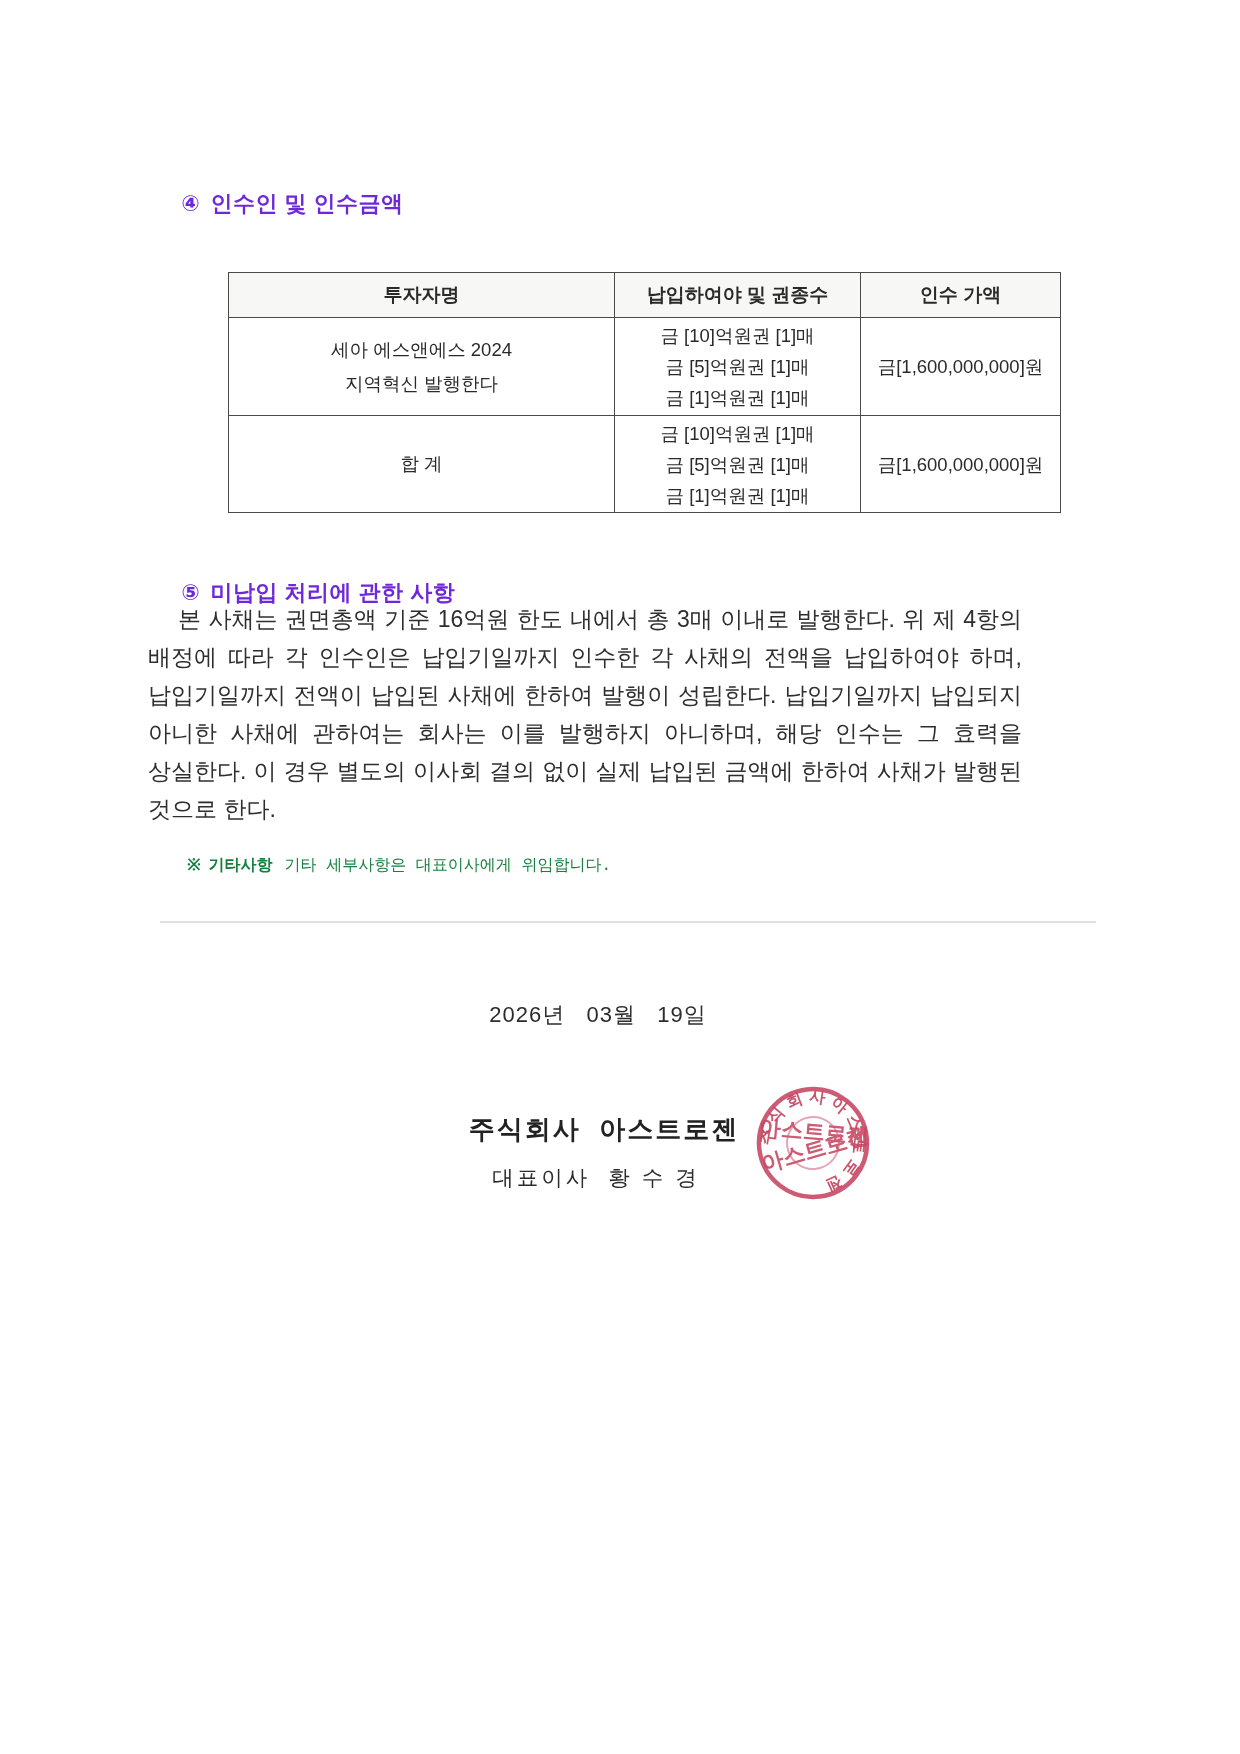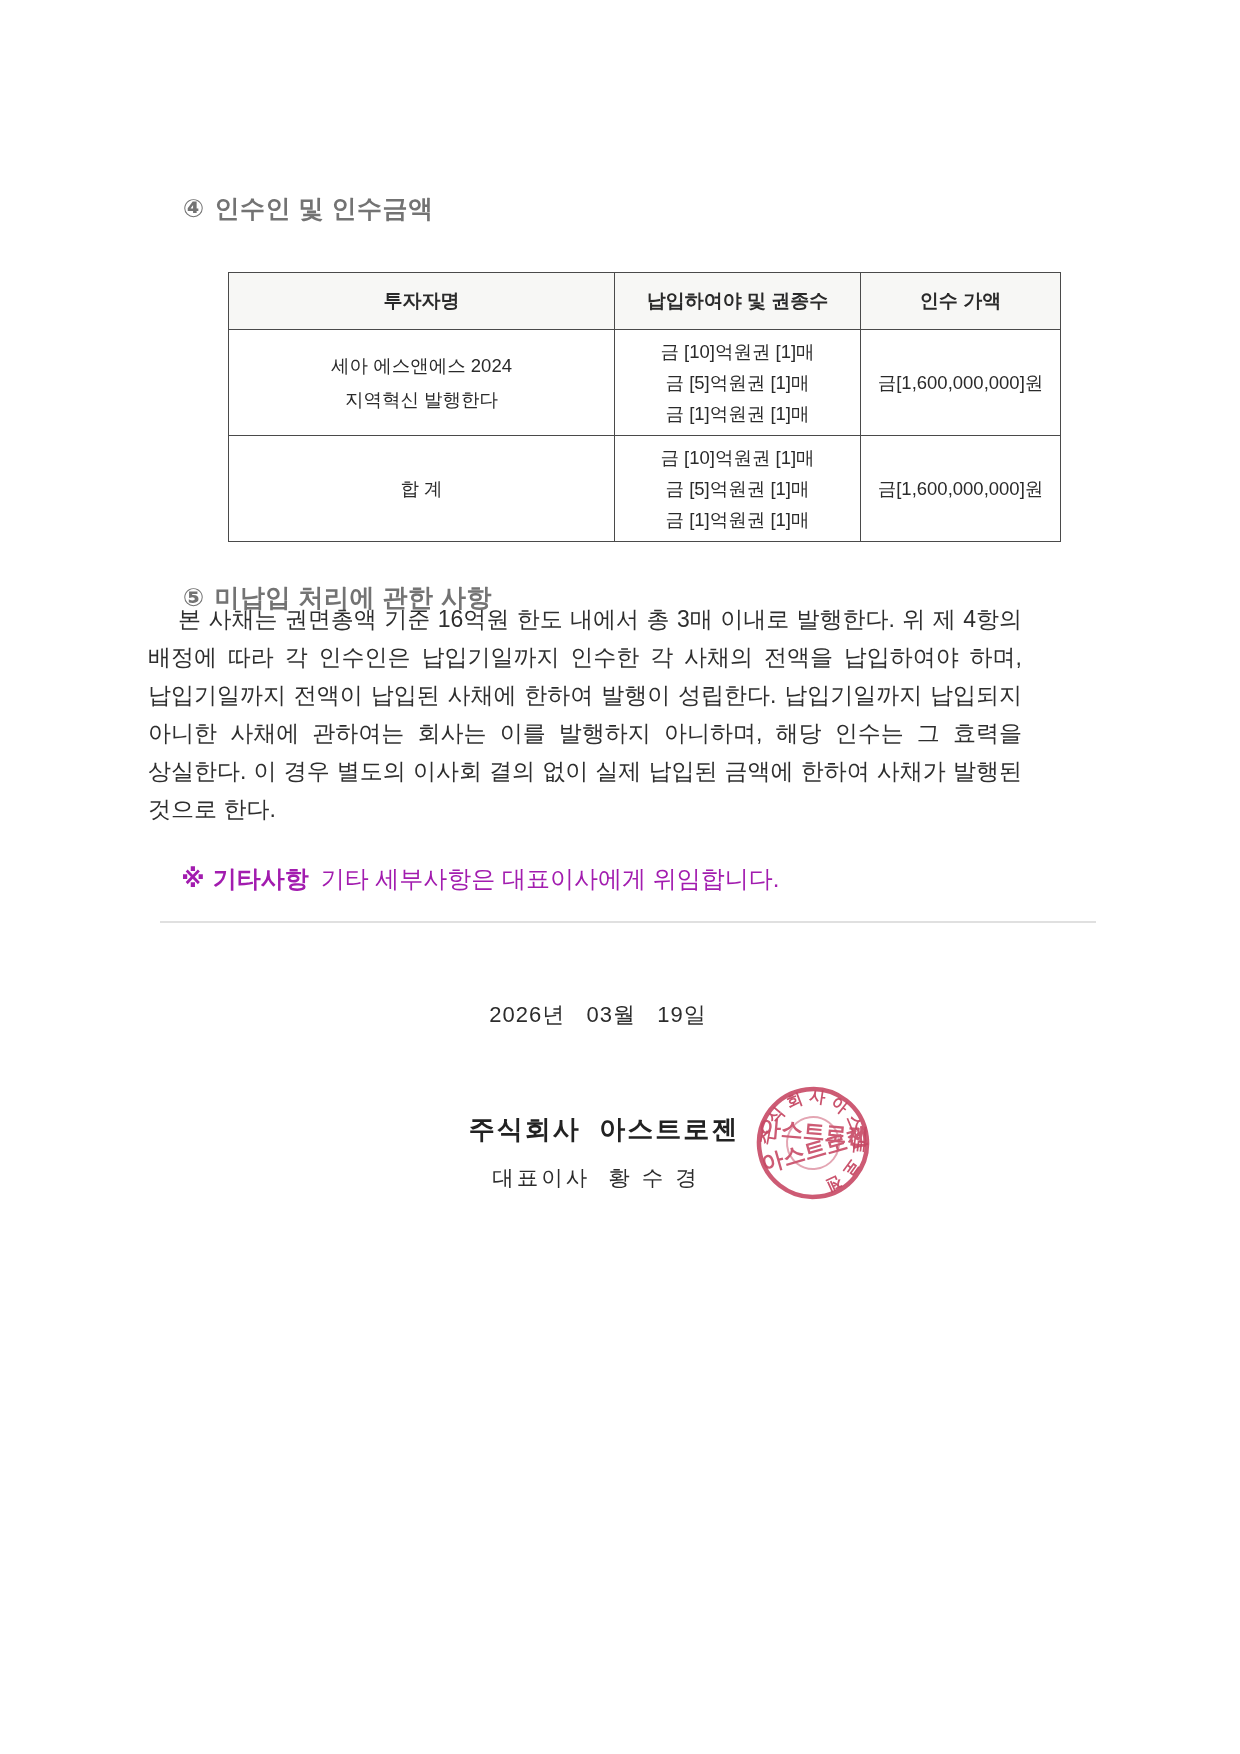--- a/index.html
+++ b/index.html
@@ -5,48 +5,48 @@
   html,body{margin:0;padding:0;}
   body{
     width:1240px;height:1754px;position:relative;
     background:#ffffff;color:#2b2b2b;
     font-family:"Liberation Sans","DejaVu Sans",sans-serif;
     overflow:hidden;
   }
   .abs{position:absolute;}
   
   .sec-heading{
-    font-size:25px;font-weight:bold;color:#737373;
+    font-size:22px;font-weight:bold;color:#6d28d9;
     letter-spacing:0.5px;white-space:pre;
   }
   .sec-heading .marker{margin-right:10px;font-weight:bold;}
   
   table.underwriter{
     border-collapse:collapse;table-layout:fixed;
     width:832px;
   }
   table.underwriter td,table.underwriter th{
     border:1.6px solid #4a4a4a;
     text-align:center;vertical-align:middle;
     font-size:18.5px;color:#2a2a2a;
-    padding:6px;
+    padding:0;
   }
   table.underwriter th{
     height:44px;font-weight:bold;background:#f7f7f5;font-size:19px;
   }
   td.cell-denoms{line-height:31px;margin-top:12px;}
   .cell-line{white-space:pre;}
   
   .body-par{
     width:874px;font-size:23px;line-height:38px;
     text-align:justify;text-indent:30px;color:#2e2e2e;
     word-break:keep-all;
   }
   
-  .misc-line{font-size:24px;color:#a21caf;white-space:pre;}
+  .misc-line{font-size:16px;color:#15803d;white-space:pre;font-family:Liberation Mono, monospace;}
   .misc-line .marker{font-weight:bold;margin-right:8px;}
   .misc-line .label{font-weight:bold;margin-right:12px;}
   
   .scan-line{height:2px;background:#dadada;opacity:0.85;}
   
   .date-line{width:1196px;text-align:center;font-size:22px;
     letter-spacing:1px;white-space:pre;color:#2c2c2c;}
   .company-line{width:1240px;text-align:center;font-size:26px;font-weight:bold;
     letter-spacing:2px;white-space:pre;color:#222;}
   .ceo-line{width:1240px;text-align:center;font-size:21.5px;

